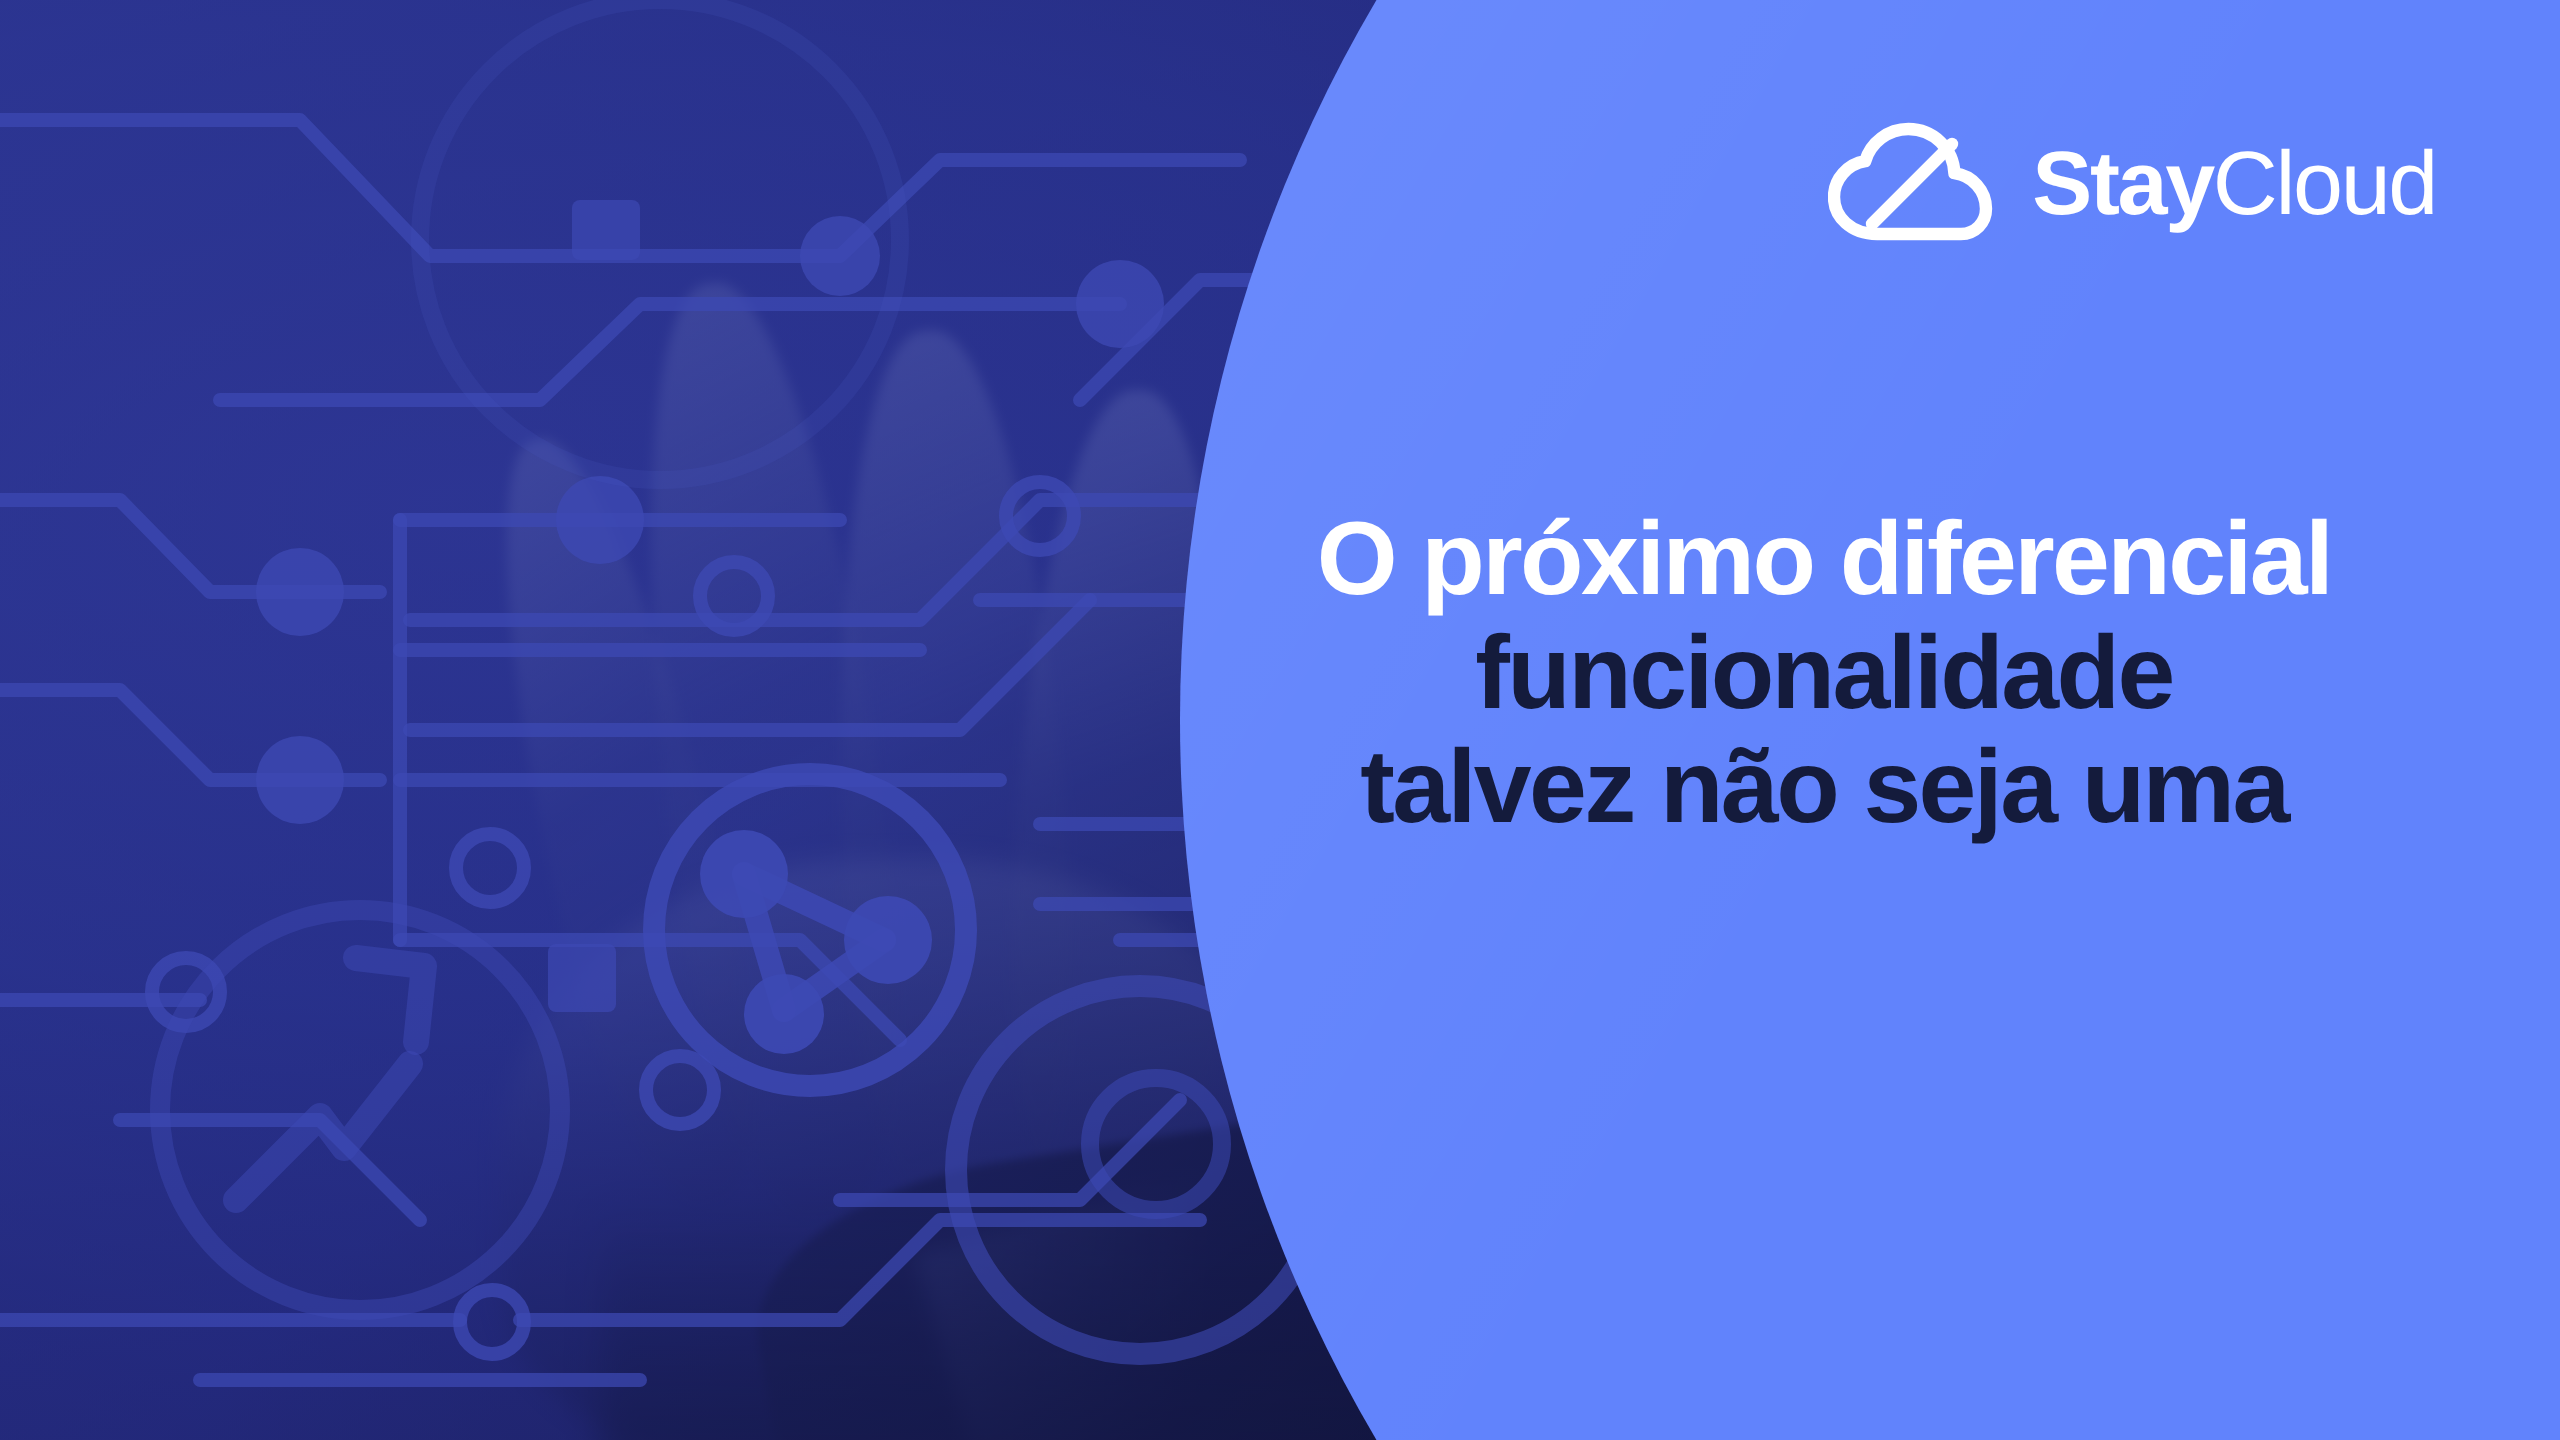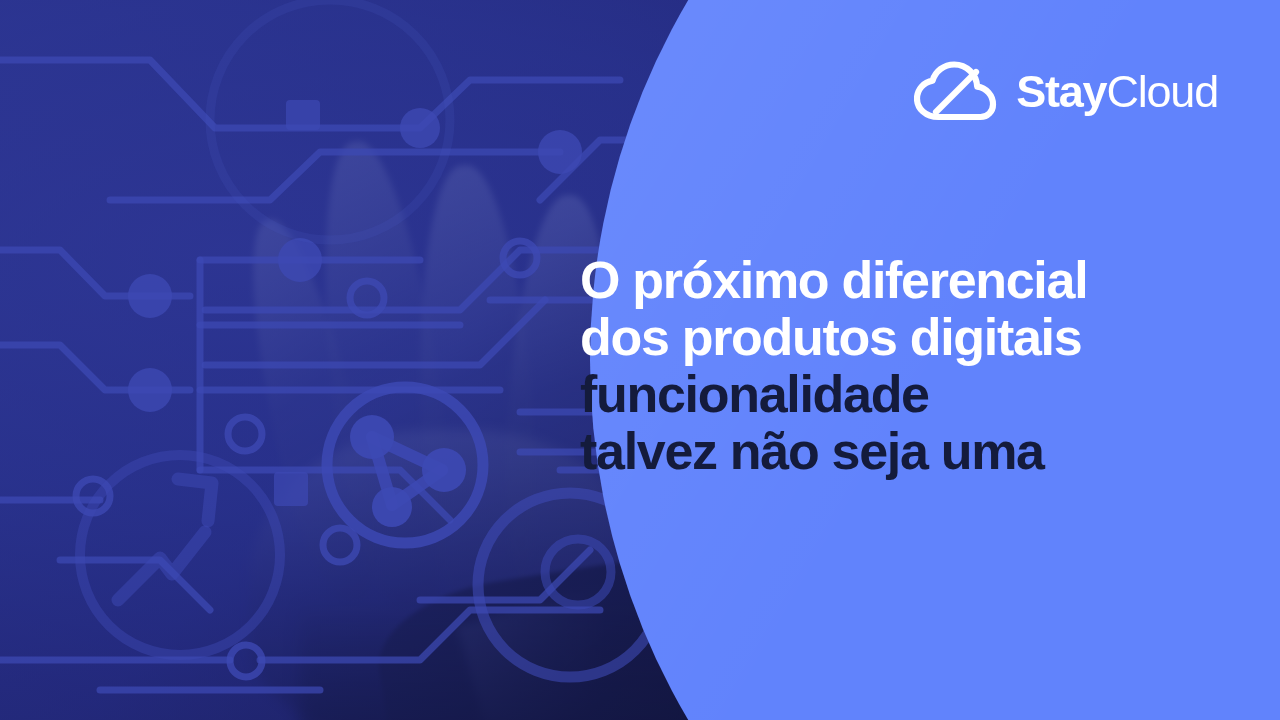--- a/index.html
+++ b/index.html
@@ -95,23 +95,23 @@
   .logo-text{
     font-size:45px; line-height:1;
     letter-spacing:-1.2px;
     white-space:nowrap;
   }
   .logo-stay{ color:#ffffff; font-weight:bold; }
   .logo-cloud{ color:#ffffff; font-weight:400; }
 
   
   .headline{
-    position:absolute; right:60px; top:252px;
+    position:absolute; right:48px; top:252px;
     width:640px;
-    text-align:left;
+    text-align:center;
   }
   .headline .line{
     display:block;
     font-size:52px;
     line-height:57px;
     font-weight:bold;
     letter-spacing:-1.3px;
     white-space:nowrap;
   }
   .ln-light{ color:#ffffff; }
@@ -231,18 +231,17 @@
                C72.2 27.8 79 35.3 79 44.4 C79 51.4 73.6 57 66.5 57 Z" fill="none" stroke="#ffffff" stroke-width="6.2" stroke-linejoin="round"></path>
       <line x1="22" y1="52" x2="62" y2="12" stroke="#ffffff" stroke-width="6.2" stroke-linecap="round"></line>
     </svg>
     <div class="logo-text">
       <span class="logo-stay">Stay</span><span class="logo-cloud">Cloud</span>
     </div>
   </div>
 
   <div class="headline">
     <span class="line ln-light">O próximo diferencial</span>
-    <span class="line ln-light">dos produtos digitais</span>
     <span class="line ln-dark">funcionalidade</span>
     <span class="line ln-dark">talvez não seja uma</span>
   </div>
 
 </div>
 
 </body></html>

